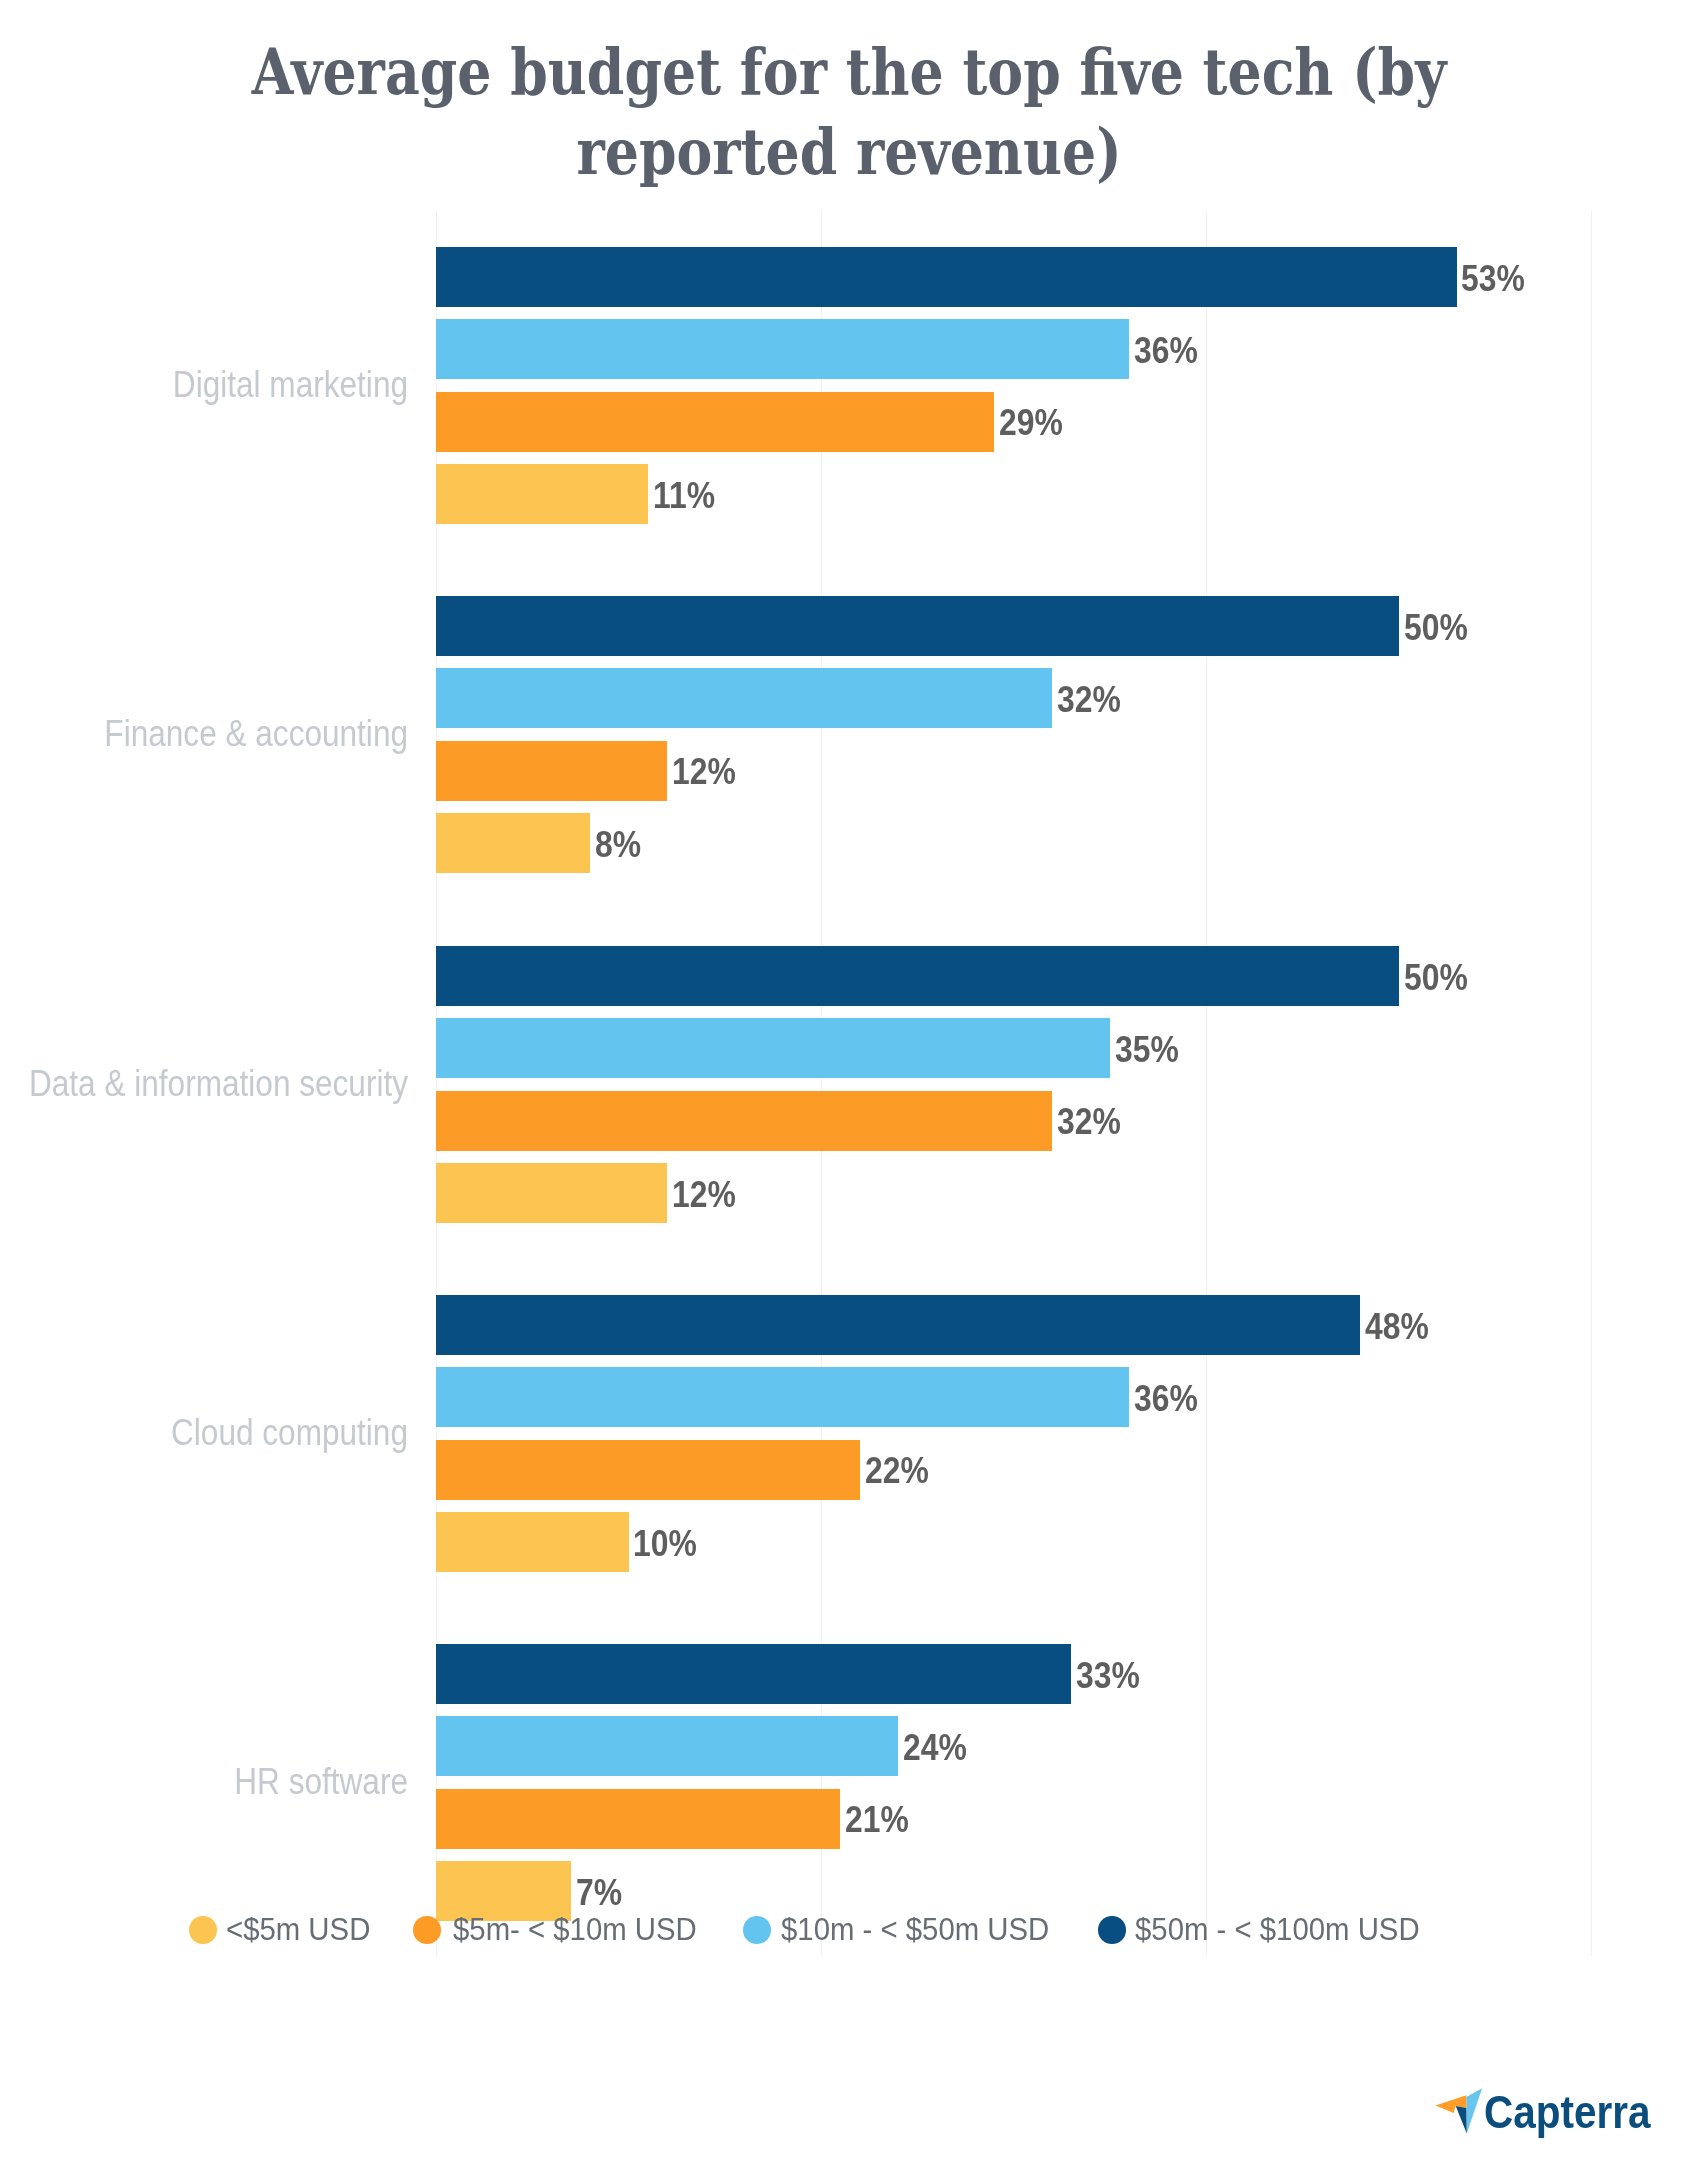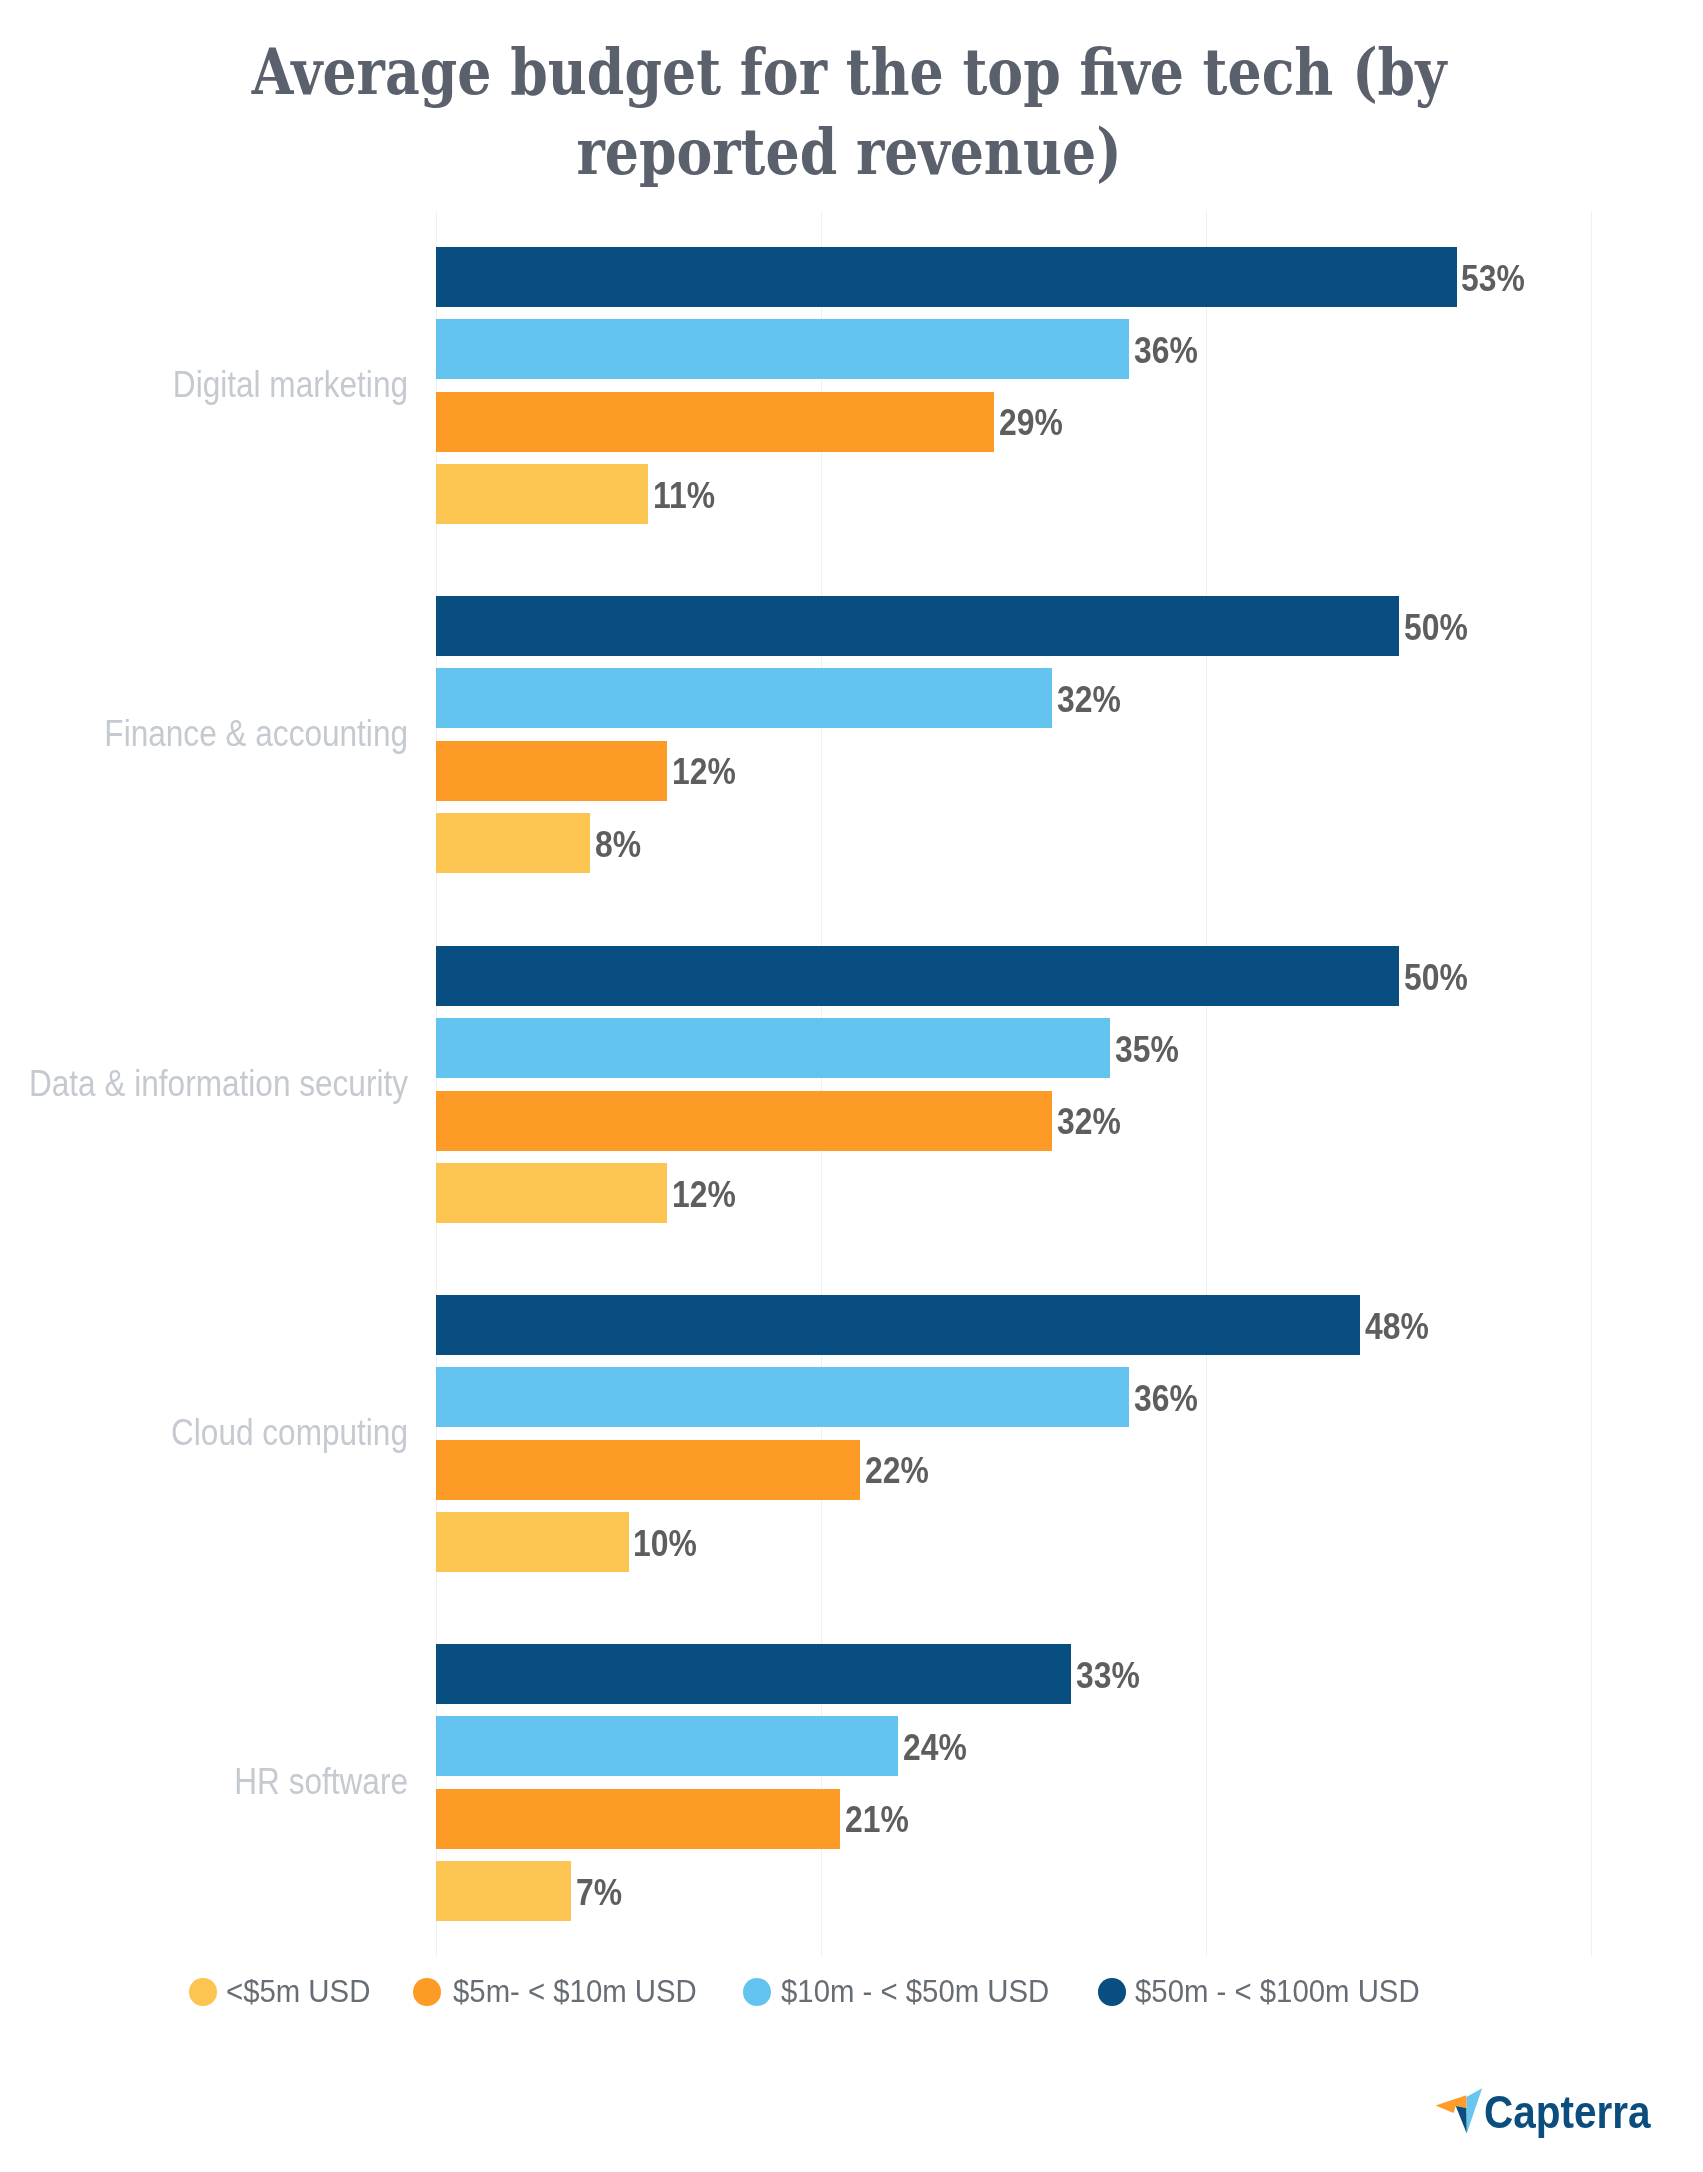--- a/index.html
+++ b/index.html
@@ -15,21 +15,21 @@
   
   #plot{position:absolute;left:436px;top:211px;width:1159px;height:1745px;}
   .gridline{position:absolute;top:0;bottom:0;width:1.3px;background:#EEF0F2;}
 
   .group{position:absolute;left:0;right:0;}
   .bar{position:absolute;height:60px;}
   .vlabel{position:absolute;left:-710px;width:682px;height:44px;line-height:44px;text-align:right;white-space:nowrap;color:#C5CAD0;font-size:36px;transform:scaleX(0.877);transform-origin:right center;}
   .dlabel{position:absolute;white-space:nowrap;color:#5E5E5E;font-weight:bold;font-size:36px;height:44px;line-height:44px;transform:scaleX(0.885);transform-origin:left center;}
 
   
-  #legend{position:absolute;left:0;top:1978px;width:1704px;height:27.5px;}
+  #legend{position:absolute;left:0;top:1916px;width:1704px;height:27.5px;}
   .lg{position:absolute;top:0;height:27.5px;display:flex;align-items:center;}
   .lg .dot{width:27.5px;height:27.5px;border-radius:50%;flex:0 0 auto;}
   .lg .lbl{font-size:32px;line-height:27.5px;color:#676D74;white-space:nowrap;
            transform:scaleX(0.917);transform-origin:left center;}
 
   
   #brand{position:absolute;left:1431px;top:2083px;}
   #brand .icon{position:absolute;left:0;top:0;}
   #brand .wordmark{position:absolute;left:53px;top:-4.9px;height:67px;line-height:67px;
       font-family:"Liberation Sans",sans-serif;font-weight:bold;font-size:47px;color:#0B4E7E;

